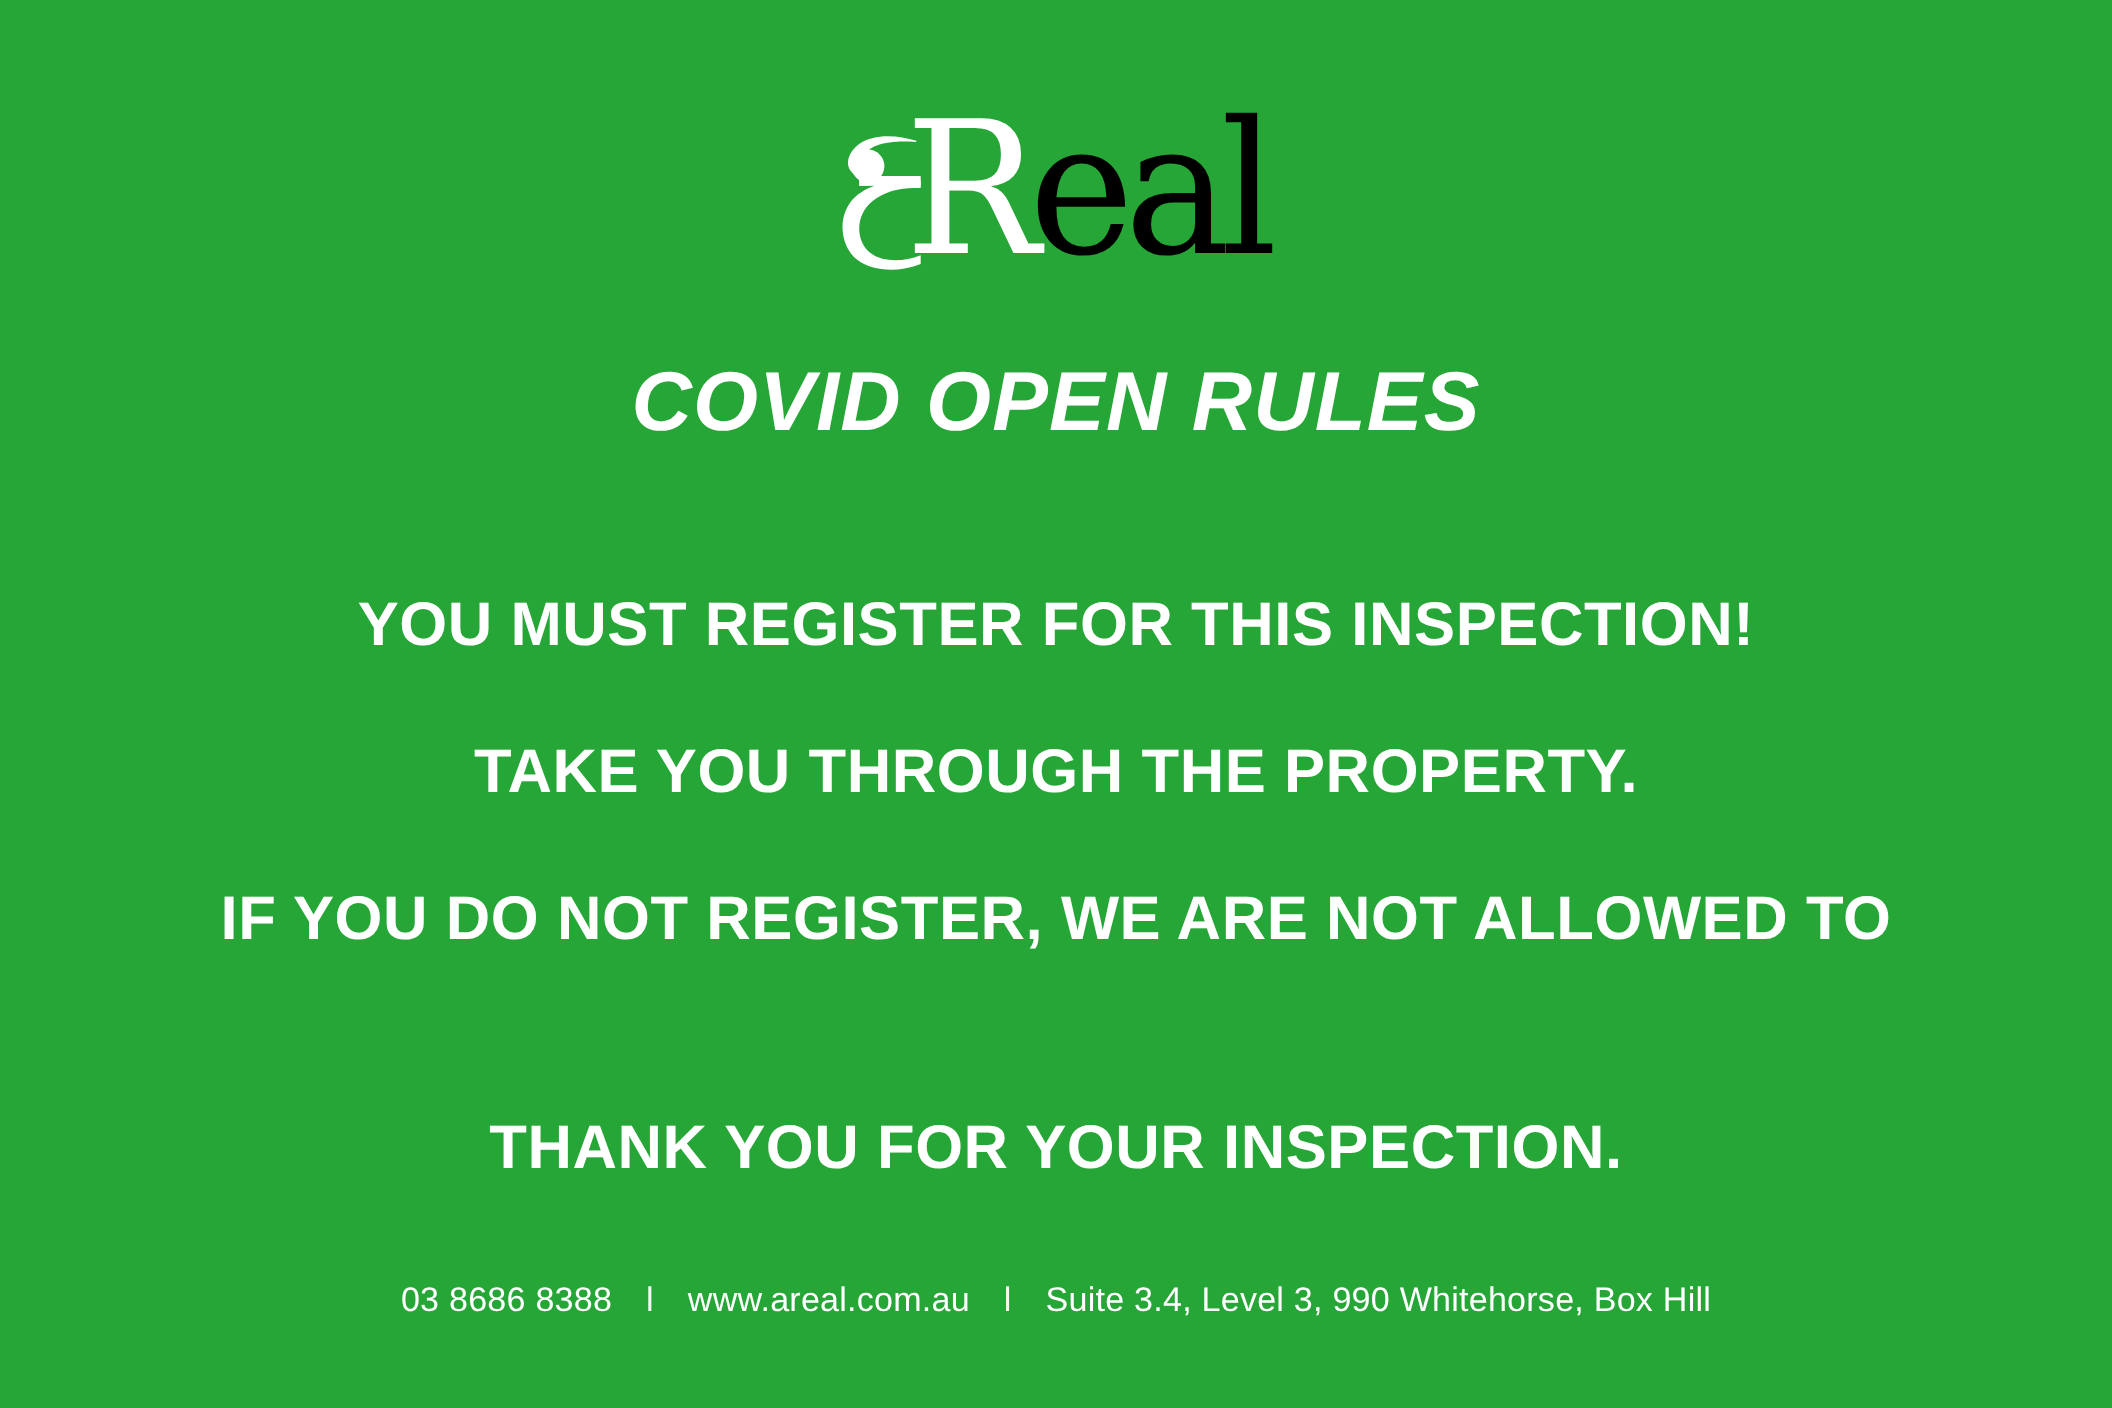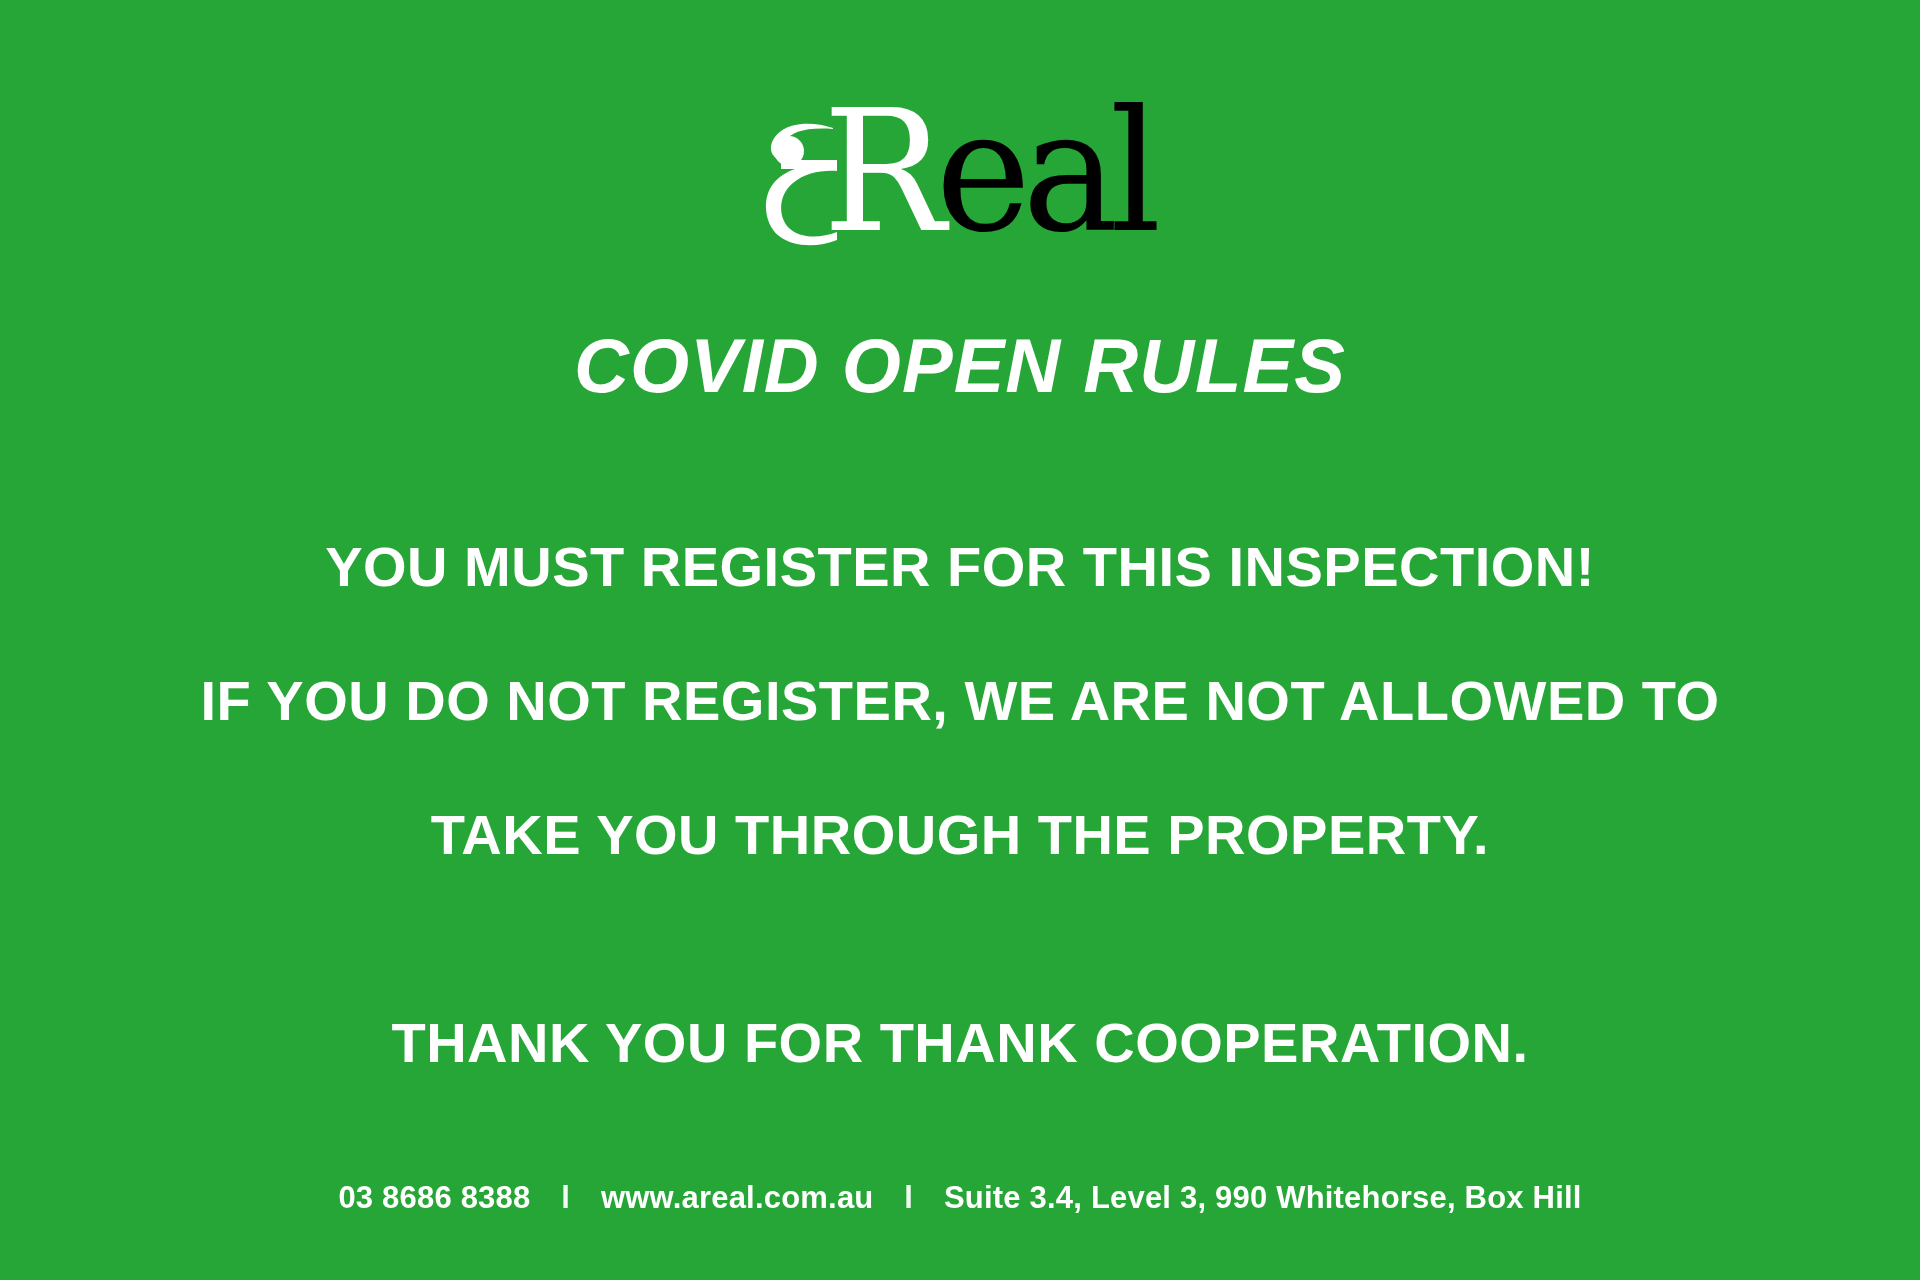--- a/index.html
+++ b/index.html
@@ -104,27 +104,27 @@
     line-height: 134px;
     letter-spacing: 0.5px;
     white-space: nowrap;
   }
   .body-line { display: block; }
   .body-spacer { display: block; height: 74px; }
 
   
   .footer {
     position: absolute;
-    bottom: 64px;
+    bottom: 80px;
     left: 0;
     width: 1920px;
     text-align: center;
     color: #FFFFFF;
     font-family: "Liberation Sans", sans-serif;
-    font-weight: 700;
+    font-weight: 400;
     font-size: 31px;
     letter-spacing: 0.2px;
     white-space: nowrap;
   }
   .footer span { vertical-align: baseline; }
   .footer-sep {
     display: inline-block;
     padding: 0 22px;
     opacity: 0.95;
   }
@@ -165,24 +165,24 @@
 
       <span class="logo-R">R</span>
       <span class="logo-eal">eal</span>
     </div>
   </div>
 
   <div class="headline">COVID OPEN RULES</div>
 
   <div class="body-block">
     <span class="body-line">YOU MUST REGISTER FOR THIS INSPECTION!</span>
+    <span class="body-line">TAKE YOU THROUGH THE PROPERTY.</span>
     <span class="body-line">IF YOU DO NOT REGISTER, WE ARE NOT ALLOWED TO</span>
-    <span class="body-line">TAKE YOU THROUGH THE PROPERTY.</span>
     <span class="body-spacer"></span>
-    <span class="body-line">THANK YOU FOR THANK COOPERATION.</span>
+    <span class="body-line">THANK YOU FOR YOUR INSPECTION.</span>
   </div>
 
   <div class="footer">
     <span>03 8686 8388</span>
     <span class="footer-sep">l</span>
     <span>www.areal.com.au</span>
     <span class="footer-sep">l</span>
     <span>Suite 3.4, Level 3, 990 Whitehorse, Box Hill</span>
   </div>
 

